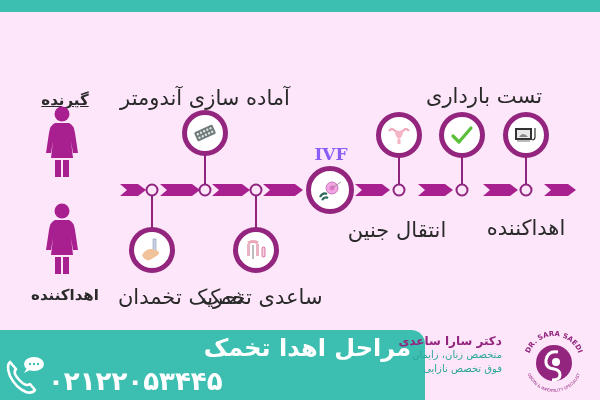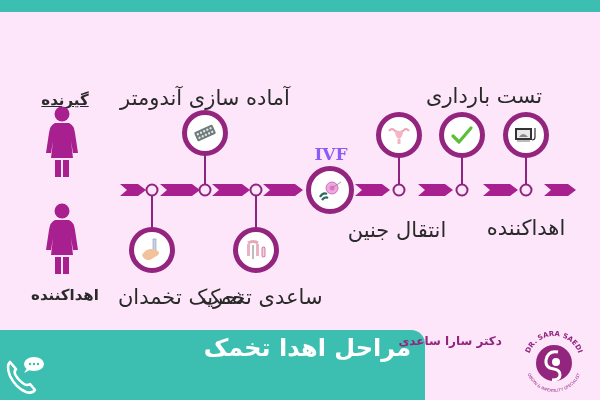--- a/index.html
+++ b/index.html
@@ -138,32 +138,35 @@
     <rect x="4" y="8" width="13" height="8" fill="#e8e8e8"></rect>
     <path d="M6 15 q4-6 9 0" fill="#888"></path>
     <rect x="4" y="18" width="13" height="2" fill="#bbb"></rect>
     <path d="M22 6 v9 q0 3-3 3" stroke="#333" stroke-width="1.2" fill="none"></path>
   </svg>
 </div>
 <div class="lbl" style="left:526px;top:216px;">اهداکننده</div>
 
 <div class="banner">
   <div class="banner-title">مراحل اهدا تخمک</div>
+  <div class="banner-phone">۰۲۱۲۲۰۵۳۴۴۵</div>
 </div>
 <svg class="phone-icon" width="42" height="42" viewBox="0 0 42 42">
   <path d="M6 8 q-4 4 0 14 q6 12 16 16 q6 2 9-2 l-5-6 q-3 2-6 0 q-6-4-9-10 q-1-3 1-5 l-6-7z" fill="none" stroke="#fff" stroke-width="2.6" stroke-linejoin="round"></path>
   <ellipse cx="30" cy="10" rx="10" ry="7" fill="#fff"></ellipse>
   <path d="M23 14 l-3 5 l6-3z" fill="#fff"></path>
   <circle cx="26" cy="10" r="1.2" fill="#3cbfb1"></circle>
     <circle cx="30" cy="10" r="1.2" fill="#3cbfb1"></circle>
     <circle cx="34" cy="10" r="1.2" fill="#3cbfb1"></circle>
 </svg>
 
 <div class="brand">
   <div class="brand-name">دکتر سارا ساعدی</div>
+  <div class="brand-sub">متخصص زنان، زایمان</div>
+  <div class="brand-sub">فوق تخصص نازایی</div>
 </div>
 <svg class="logo" viewBox="0 0 72 72">
   <defs>
     <path id="arcTop" d="M10 36 a26 26 0 0 1 52 0"></path>
     <path id="arcBot" d="M8 38 a28 28 0 0 0 56 0"></path>
   </defs>
   <circle cx="36" cy="37" r="18" fill="#93257f"></circle>
   <path d="M40 26 q-10-2-12 8 q-1 8 8 9 q6 1 6 6 q0 5-8 5" stroke="#fff" stroke-width="3" fill="none"></path>
   <circle cx="38" cy="36" r="4" fill="#fff"></circle>
   <text font-size="7" font-weight="bold" fill="#93257f" font-family="DejaVu Sans, sans-serif"><textPath href="#arcTop" startOffset="50%" text-anchor="middle">DR. SARA SAEDI</textPath></text>

